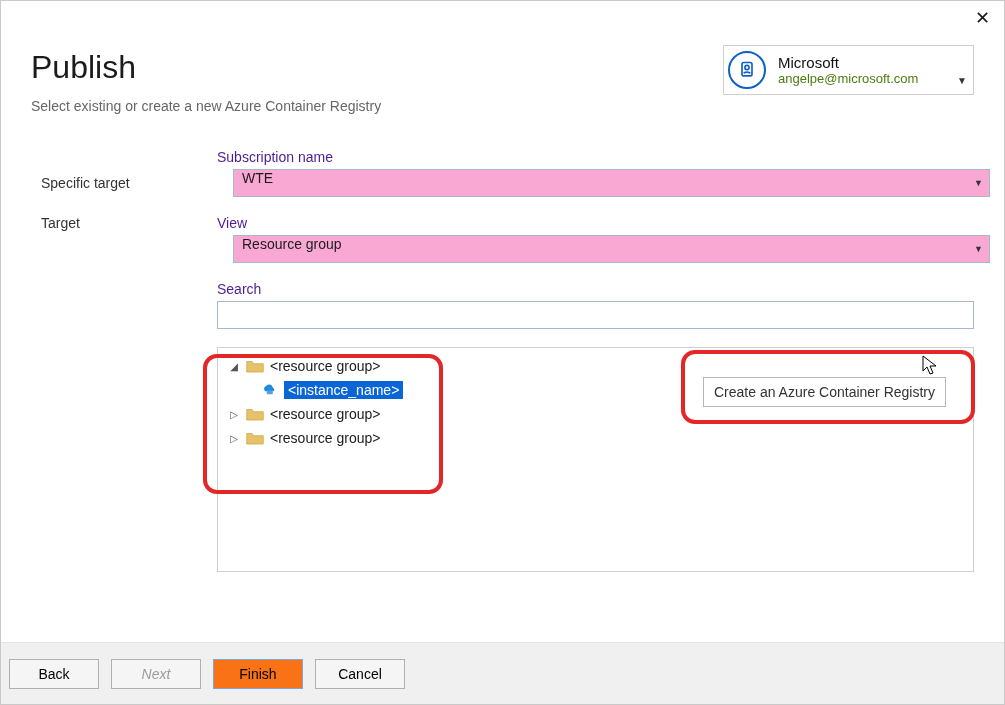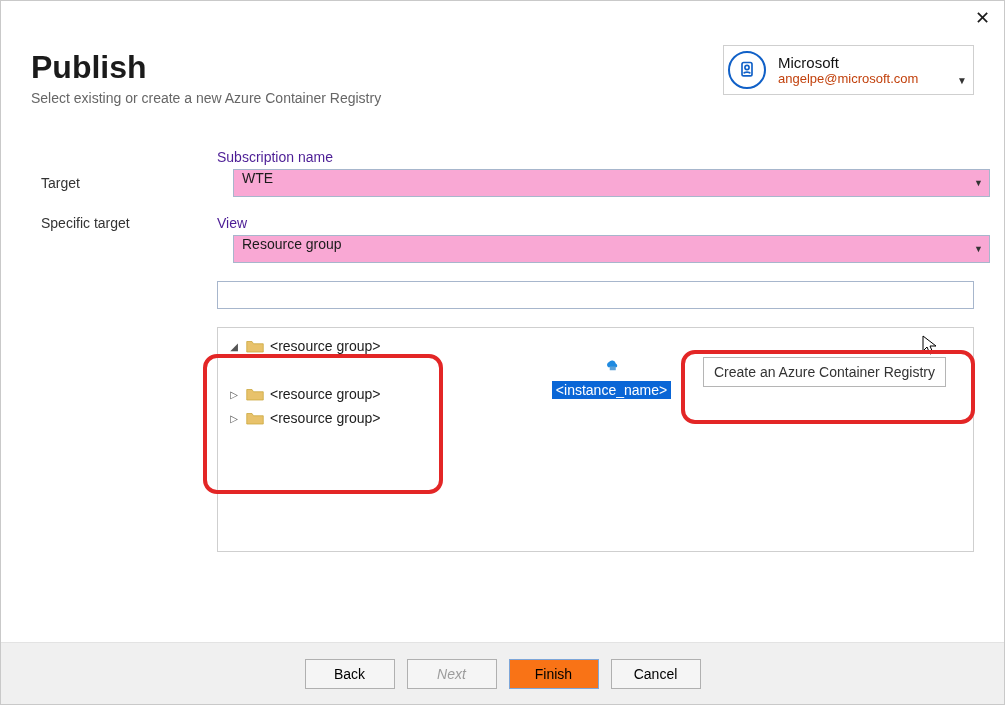--- a/index.html
+++ b/index.html
@@ -24,23 +24,23 @@
     font-size: 18px;
     line-height: 1;
     cursor: pointer;
     font-weight: 300;
   }
   .header {
     position: absolute;
     top: 48px; left: 30px;
   }
   .header h1 {
-    margin: 0 0 4px 0;
+    margin: 0 0 12px 0;
     font-size: 32px;
-    font-weight: 700;
+    font-weight: 400;
     color: #1b1b1b;
   }
   .header .subtitle {
     font-size: 14px;
     color: #666;
   }
   .account-box {
     position: absolute;
     top: 44px; right: 30px;
     width: 251px; height: 50px;
@@ -56,21 +56,21 @@
     border-radius: 50%;
     border: 2px solid #1060c7;
     display: flex; align-items: center; justify-content: center;
     margin-right: 12px;
     color: #1060c7;
   }
   .account-box .acct-text .org {
     font-size: 15px; color: #111;
   }
   .account-box .acct-text .email {
-    font-size: 13px; color: #c2410c;
+    font-size: 13px; color: #4d7c0f;
   }
   .account-box .drop {
     margin-left: auto;
     font-size: 10px;
     color: #333;
     align-self: flex-end;
     padding-bottom: 4px;
   }
 
   .side-steps {
@@ -188,21 +188,21 @@
   .tree-row .expander {
     width: 12px; text-align: center;
     font-size: 10px; color: #555;
     cursor: pointer;
   }
   .folder-icon {
     display: inline-flex;
   }
   .folder-icon svg { width: 18px; height: 14px; }
   .tree-row.level-1 { padding-left: 6px; }
-  .tree-row.level-2 { padding-left: 38px; flex-direction: column; }
+  .tree-row.level-2 { padding-left: 38px; }
   .tree-row .label { }
   .tree-row .label.sel {
     background: #0a66d6;
     color: #fff;
     padding: 1px 4px;
   }
   .cloud-icon svg { width:18px; height:14px; }
 
   .tooltip {
     position: absolute;
@@ -230,21 +230,21 @@
   .hl2 { top: 349px; left: 680px; width: 294px; height: 74px; }
 
   .footer-bar {
     position: absolute;
     bottom: 0; left: 0; right: 0;
     height: 62px;
     background: #f0f0f0;
     border-top: 1px solid #e3e3e3;
     display: flex;
     align-items: center;
-    justify-content: center;
+    justify-content: flex-start;
     padding: 0 8px;
     gap: 12px;
   }
   .footer-bar button {
     width: 90px; height: 30px;
     border: 1px solid #b0b0b0;
     background: #f5f5f5;
     font-size: 14px;
     cursor: pointer;
     font-family: inherit;
@@ -281,37 +281,38 @@
       </svg>
     </div>
     <div class="acct-text">
       <div class="org">Microsoft</div>
       <div class="email">angelpe@microsoft.com</div>
     </div>
     <div class="drop">▼</div>
   </div>
 
   <div class="side-steps">
+    <div class="step">Specific target</div>
     <div class="step">Target</div>
-    <div class="step">Specific target</div>
   </div>
 
   <div class="form-area">
     <div class="field-label">Subscription name</div>
     <div class="combo">
       <span>WTE</span>
       <span class="caret">▼</span>
     </div>
 
     <div class="field-label">View</div>
     <div class="combo">
       <span>Resource group</span>
       <span class="caret">▼</span>
     </div>
 
+    <div class="field-label">Search</div>
     <input class="search-input" type="text" value="" style="">
 
     <div class="registries-block">
 
       <div class="tree-box">
         <div class="tree-row level-1">
           <span class="expander">◢</span>
           <span class="folder-icon">
             <svg viewBox="0 0 24 18">
                 <path d="M1 3h7l2 3h13v11H1z" fill="#e8c26b" stroke="#caa53a"></path>

